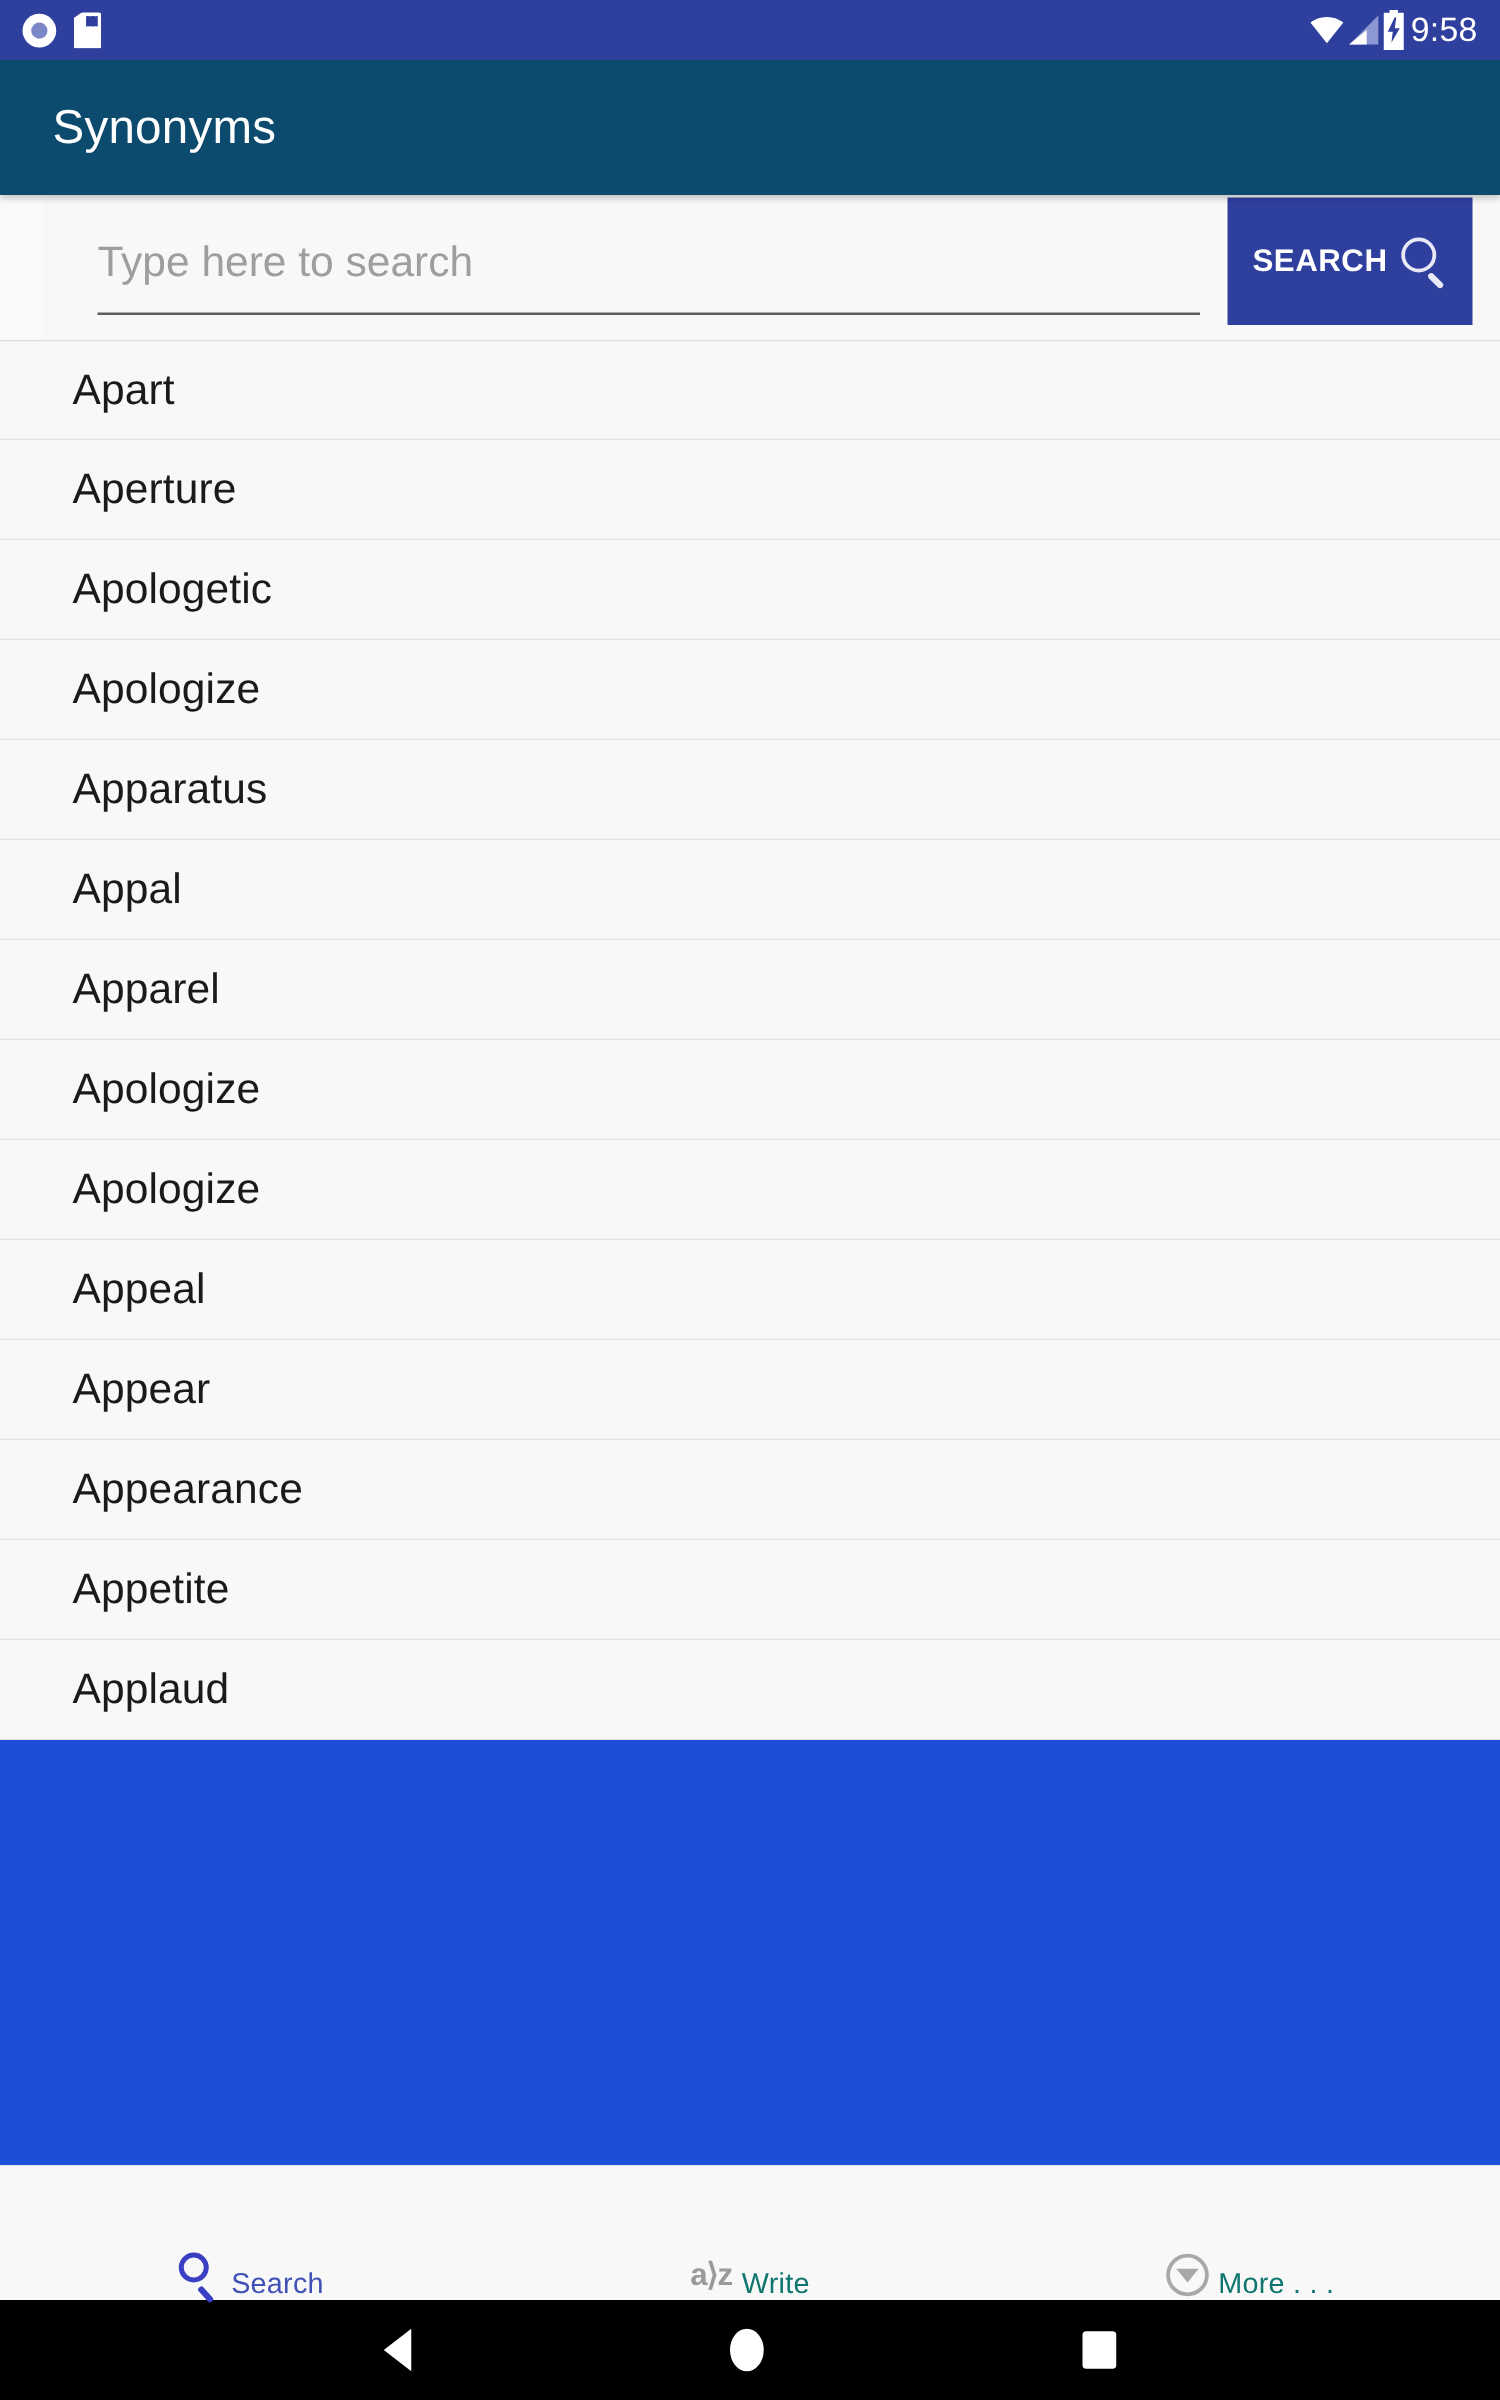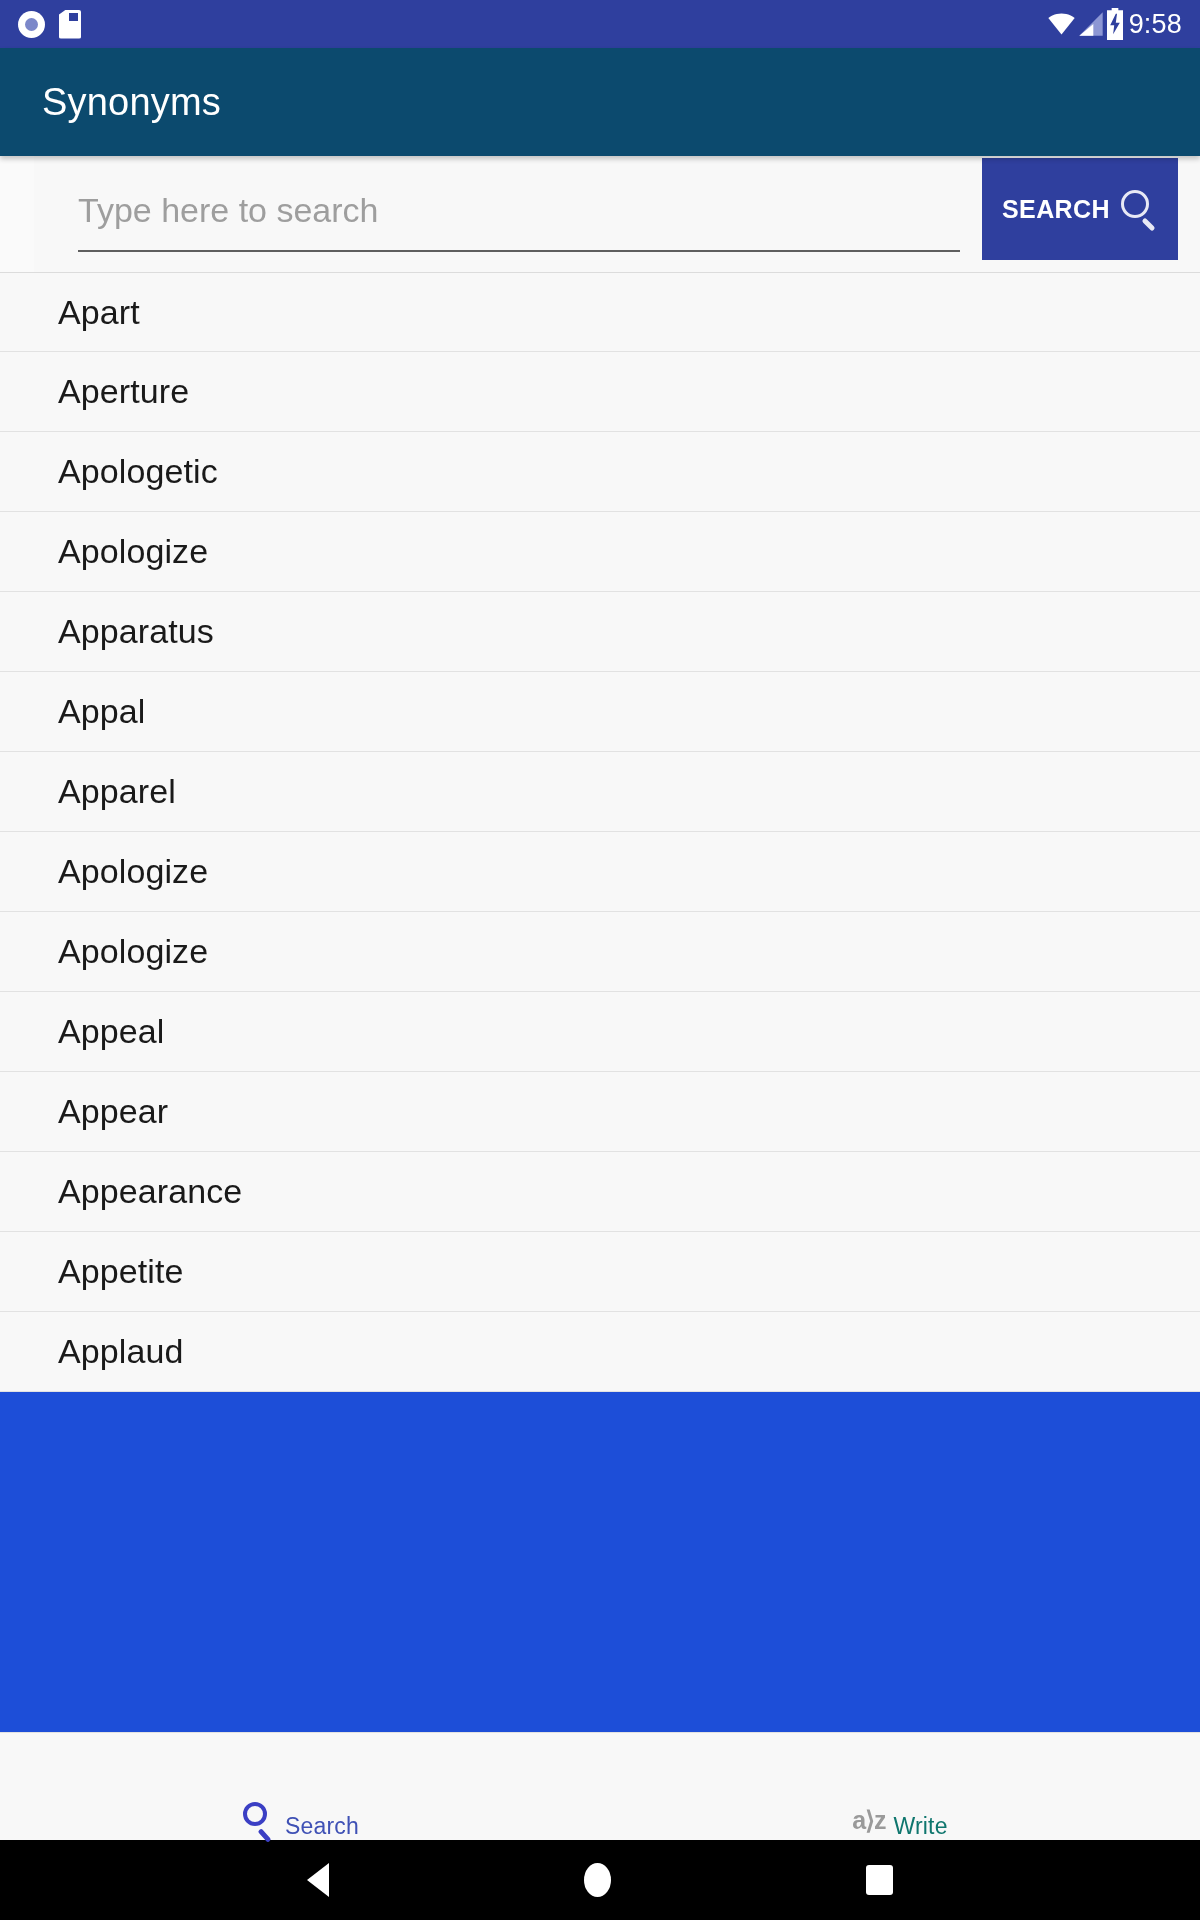--- a/index.html
+++ b/index.html
@@ -203,20 +203,28 @@
           </span>
       </span>
       <span class="tab-label">Search</span>
     </div>
     <div class="tab inactive">
       <span class="tab-icon">
         <span class="az-icon">a⟩z</span>
       </span>
       <span class="tab-label">Write</span>
     </div>
+    <div class="tab inactive">
+      <span class="tab-icon">
+        <span class="more-icon">
+            <span class="tri"></span>
+          </span>
+      </span>
+      <span class="tab-label">More . . .</span>
+    </div>
   </div>
 
   <div class="navbar">
     <span class="nav-back"></span>
     <span class="nav-home"></span>
     <span class="nav-recent"></span>
   </div>
 
 </div>
 

